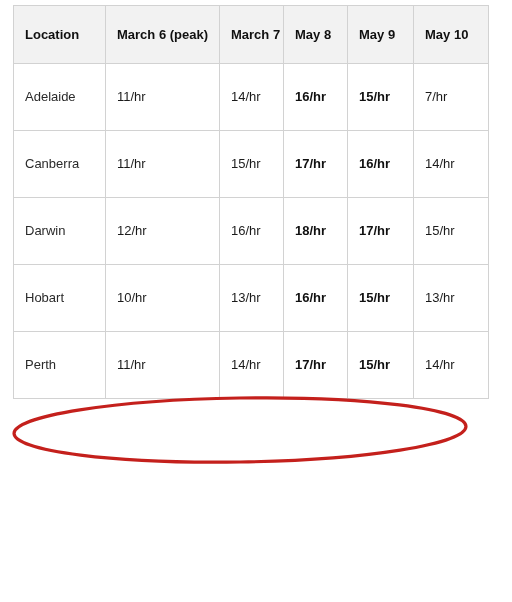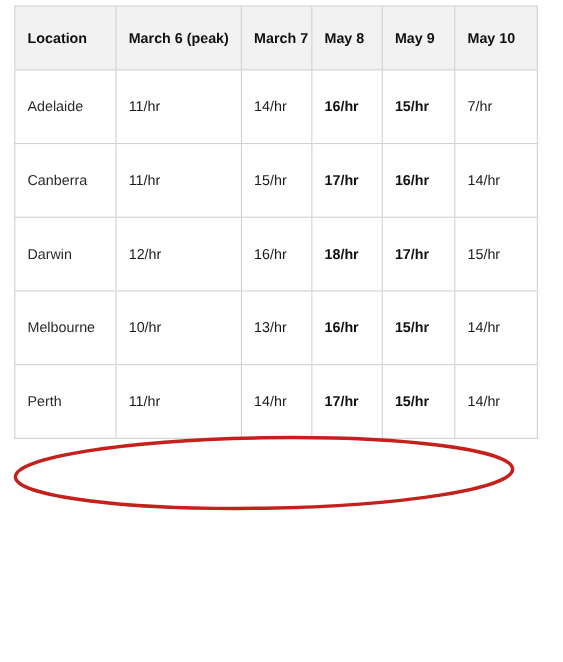--- a/index.html
+++ b/index.html
@@ -133,26 +133,26 @@
           </tr>
           <tr>
             <td class="loc">Darwin</td>
             <td class="">12/hr</td>
             <td class="">16/hr</td>
             <td class="bold">18/hr</td>
             <td class="bold">17/hr</td>
             <td class="">15/hr</td>
           </tr>
           <tr>
-            <td class="loc">Melbourne</td>
+            <td class="loc">Hobart</td>
             <td class="">10/hr</td>
             <td class="">13/hr</td>
             <td class="bold">16/hr</td>
             <td class="bold">15/hr</td>
-            <td class="">14/hr</td>
+            <td class="">13/hr</td>
           </tr>
           <tr>
             <td class="loc">Perth</td>
             <td class="">11/hr</td>
             <td class="">14/hr</td>
             <td class="bold">17/hr</td>
             <td class="bold">15/hr</td>
             <td class="">14/hr</td>
           </tr>
         </tbody>

